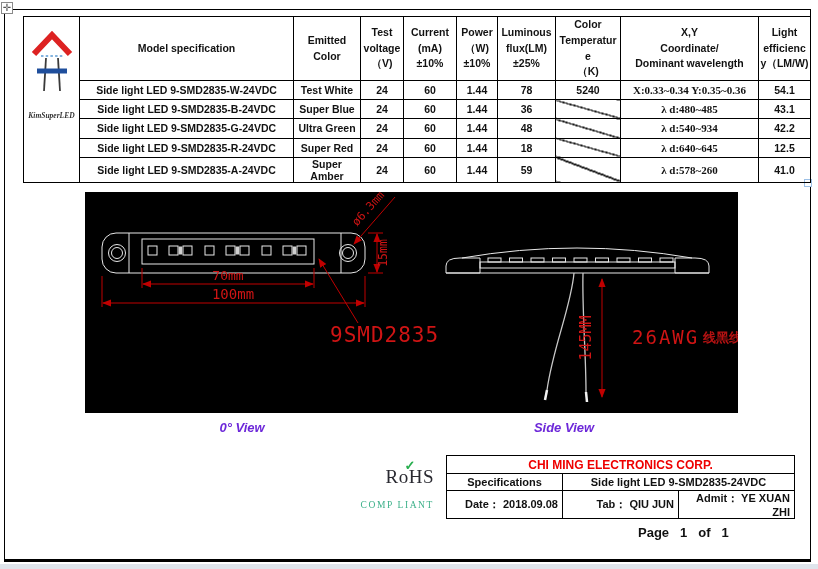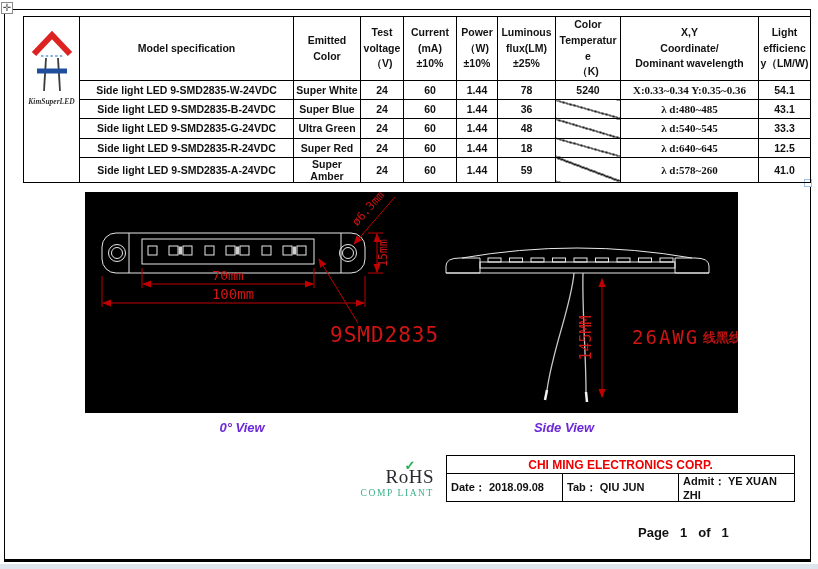--- a/index.html
+++ b/index.html
@@ -15,46 +15,46 @@
   
   #spec-table { left:23px; top:16px; }
   table.spec { border-collapse:collapse; table-layout:fixed; width:787px; font-size:10.5px; font-weight:700; color:#121212; }
   table.spec td { border:1.3px solid #000; text-align:center; vertical-align:middle; padding:0 1px; overflow:hidden; }
   table.spec td.hdr { white-space:pre-line; line-height:1.5; }
   table.spec tr.hdr-row td { height:64px; }
   table.spec tr.data-row td { height:19.2px; }
   td.logo-cell { vertical-align:top !important; padding-top:10px !important; }
   .serif { font-family:"Liberation Serif",serif; font-weight:600; font-size:11px; }
   .slash-cell { background:linear-gradient(to top right, transparent 48%, #1a1a1a 48%, #1a1a1a 52%, transparent 52%); }
-  .logo-name { font-family:"Liberation Serif",serif; font-style:italic; font-size:7.5px; font-weight:700; color:#333; margin-top:2px; }
+  .logo-name { font-family:"Liberation Serif",serif; font-style:italic; font-size:7.5px; font-weight:700; color:#333; margin-top:16px; }
 
   
   #drawing { left:85px; top:192px; width:653px; height:221px; background:#000; }
   svg text.dim { font-family:"DejaVu Sans Mono",monospace; fill:#cf1414; font-weight:400; }
   svg text.cjk { font-family:"DejaVu Sans",sans-serif; fill:#b51212; font-weight:700; }
 
   
   .view-label { top:420px; width:124px; text-align:center; font-size:13px; font-weight:600; color:#6d28d9;font-style:italic; }
   #front-view-label { left:180px; }
   #side-view-label { left:502px; }
 
   
   #rohs { left:358px; top:466px; width:76px; text-align:right; }
   #rohs .rohs-word { font-family:"Liberation Serif",serif; font-size:19px; color:#2a2a31; letter-spacing:0.5px; position:relative; display:inline-block; }
   #rohs .check { position:absolute; left:19px; top:-8px; color:#27ae4e; font-size:13px; font-weight:700; }
-  #rohs .compliant { font-family:"Liberation Serif",serif; font-size:9.5px; letter-spacing:1.6px; color:#3cb089; margin-top:0; }
+  #rohs .compliant { font-family:"Liberation Serif",serif; font-size:9.5px; letter-spacing:1.6px; color:#3cb089; margin-top:12px; }
 
   
   #title-block { left:446px; top:455px; }
   table.tb { border-collapse:collapse; table-layout:fixed; width:349px; font-size:11px; font-weight:600; color:#111; }
   table.tb td { border:1.3px solid #000; padding:0 4px; vertical-align:middle; overflow:hidden; }
   .tb-company { color:#ee0000; font-weight:700; font-size:12px; text-align:center; height:18px; }
   .tb-center { text-align:center; }
   .tb-row2 td { height:17px; }
-  .tb-row3 td { height:15px; }
+  .tb-row3 td { height:15px;text-align:right; }
 
   
   #page-num { left:638px; top:525px; font-size:13px; font-weight:700; color:#111; }
   #page-num span { margin-right:11px; }
 </style>
 </head>
 <body>
 
 <div class="abs" id="page-border"></div>
 <div class="abs" id="bottom-strip"></div>
@@ -107,21 +107,21 @@
 （K)</td>
     <td class="hdr">X,Y
 Coordinate/
 Dominant wavelength</td>
     <td class="hdr">Light
 efficienc
 y（LM/W)</td>
   </tr>
   <tr class="data-row">
     <td>Side light LED 9-SMD2835-W-24VDC</td>
-    <td>Super White</td>
+    <td>Test White</td>
     <td>24</td>
     <td>60</td>
     <td>1.44</td>
     <td>78</td>
     <td>5240</td>
     <td class="serif">X:0.33~0.34 Y:0.35~0.36</td>
     <td>54.1</td>
   </tr>
   <tr class="data-row">
     <td>Side light LED 9-SMD2835-B-24VDC</td>
@@ -135,22 +135,22 @@
     <td>43.1</td>
   </tr>
   <tr class="data-row">
     <td>Side light LED 9-SMD2835-G-24VDC</td>
     <td>Ultra Green</td>
     <td>24</td>
     <td>60</td>
     <td>1.44</td>
     <td>48</td>
     <td class="slash-cell"></td>
-    <td class="serif">λ d:540~545</td>
-    <td>33.3</td>
+    <td class="serif">λ d:540~934</td>
+    <td>42.2</td>
   </tr>
   <tr class="data-row">
     <td>Side light LED 9-SMD2835-R-24VDC</td>
     <td>Super Red</td>
     <td>24</td>
     <td>60</td>
     <td>1.44</td>
     <td>18</td>
     <td class="slash-cell"></td>
     <td class="serif">λ d:640~645</td>
@@ -258,20 +258,24 @@
   <span class="rohs-word"><span>RoHS</span><span class="check">✓</span></span>
   <div class="compliant">COMP LIANT</div>
 </div>
 
 <div class="abs" id="title-block">
 <table class="tb">
   <tbody>
         <tr>
     <td colspan="3" class="tb-company">CHI MING ELECTRONICS CORP.</td>
   </tr>
+  <tr class="tb-row2">
+    <td style="width:126px" class="tb-center">Specifications</td>
+    <td colspan="2" class="tb-center">Side light LED 9-SMD2835-24VDC</td>
+  </tr>
   <tr class="tb-row3">
     <td style="width:126px"><span>Date：</span> <span>2018.09.08</span></td>
     <td style="width:110px"><span>Tab：</span> <span>QIU JUN</span></td>
     <td style="width:113px"><span>Admit：</span> <span>YE XUAN ZHI</span></td>
   </tr>
 </tbody>
     </table>
 </div>
 
 <div class="abs" id="page-num">

